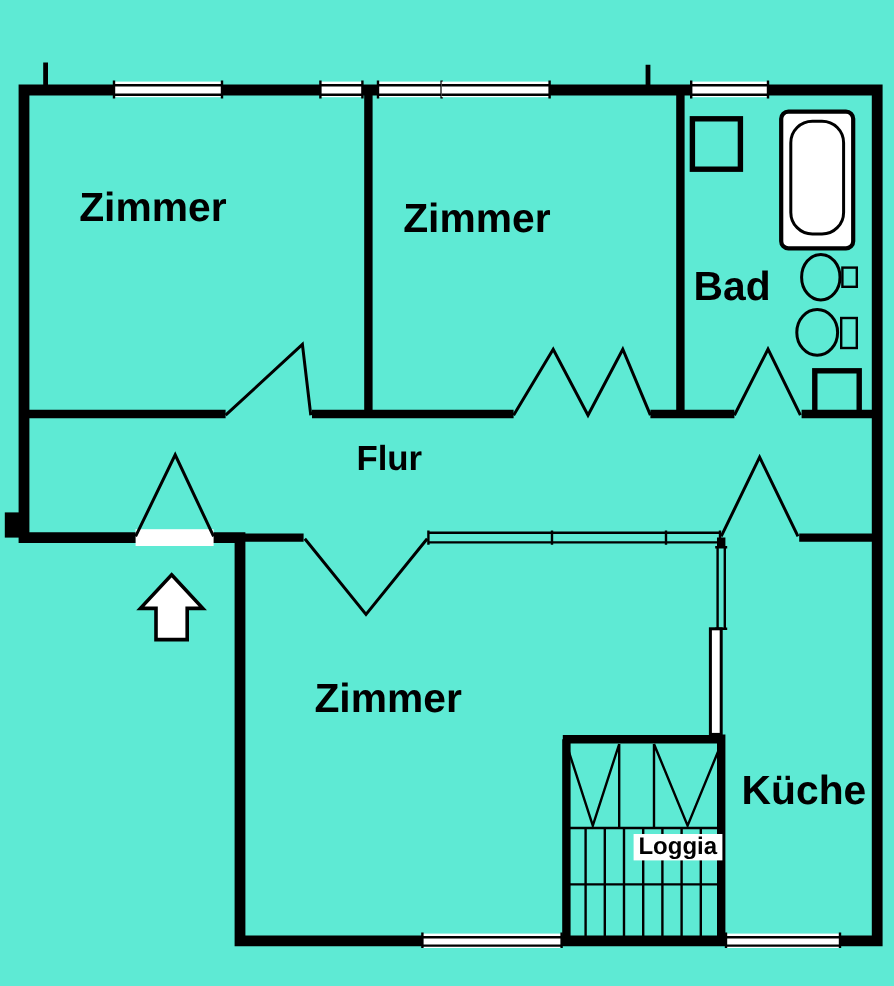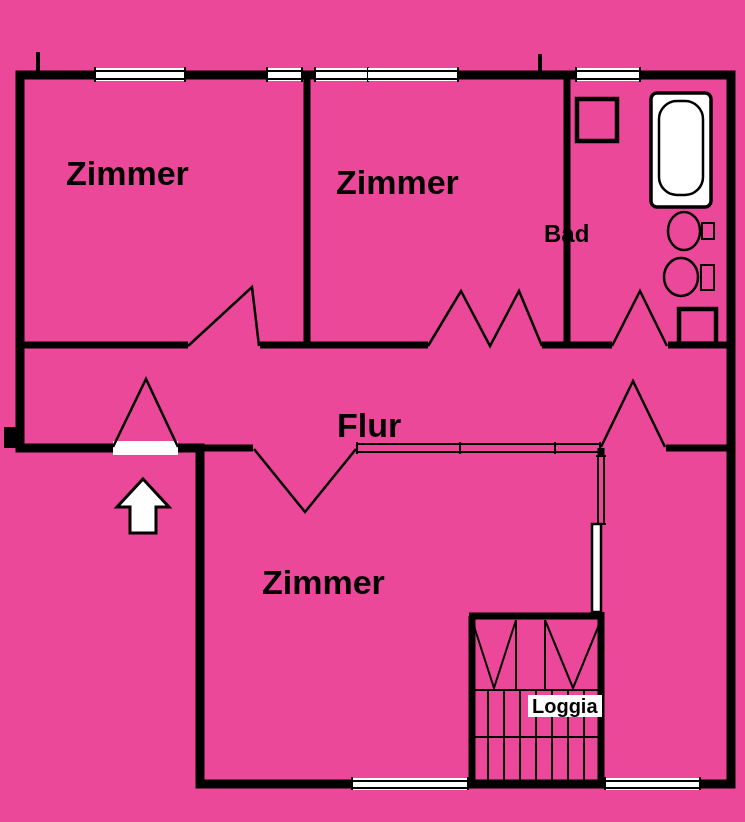--- a/index.html
+++ b/index.html
@@ -1,34 +1,34 @@
 <!DOCTYPE html>
 <html><head>
 <meta charset="utf-8">
 <style>
   html,body{margin:0;padding:0;background:#ffffff;}
   #stage{
     position:relative;
     width:745px;height:822px;
-    background:#ec4899;
+    background:#5eead4;
     font-family:"Liberation Sans",sans-serif;
     overflow:hidden;
   }
   #plan-svg{position:absolute;left:0;top:0;}
   .room-label{
     position:absolute;
     font-weight:bold;
     color:#000;
     white-space:nowrap;
     line-height:1.1;
   }
   #lbl-zimmer-tl{left:66px;top:155px;font-size:34px;}
   #lbl-zimmer-tm{left:336px;top:164px;font-size:34px;}
-  #lbl-bad{left:544px;top:221px;font-size:24px;text-align:center;}
-  #lbl-flur{left:297px;top:407px;font-size:34px;margin-left:40px;}
+  #lbl-bad{left:578px;top:221px;font-size:34px;text-align:center;}
+  #lbl-flur{left:297px;top:368px;font-size:29px;}
   #lbl-zimmer-bottom{left:262px;top:564px;font-size:34px;}
   #lbl-kueche{left:618px;top:641px;font-size:34px;}
   #lbl-loggia{left:528px;top:695px;font-size:20px;background:#ffffff;padding:0 4px;}
 </style>
 </head>
 <body>
 
 <div id="stage">
 
   <svg id="plan-svg" width="745" height="822" viewBox="0 0 745 822" xmlns="http://www.w3.org/2000/svg">
@@ -107,15 +107,16 @@
 
     <path d="M38,52 V71 M540,54 V71" fill="none" stroke="#000" stroke-width="4"></path>
     <rect x="4" y="427" width="16" height="21" fill="#000000"></rect>
   </svg>
 
   <div class="room-label" id="lbl-zimmer-tl">Zimmer</div>
   <div class="room-label" id="lbl-zimmer-tm">Zimmer</div>
   <div class="room-label" id="lbl-bad">Bad</div>
   <div class="room-label" id="lbl-flur">Flur</div>
   <div class="room-label" id="lbl-zimmer-bottom">Zimmer</div>
+  <div class="room-label" id="lbl-kueche">Küche</div>
   <div class="room-label" id="lbl-loggia">Loggia</div>
 
 </div>
 
 </body></html>

